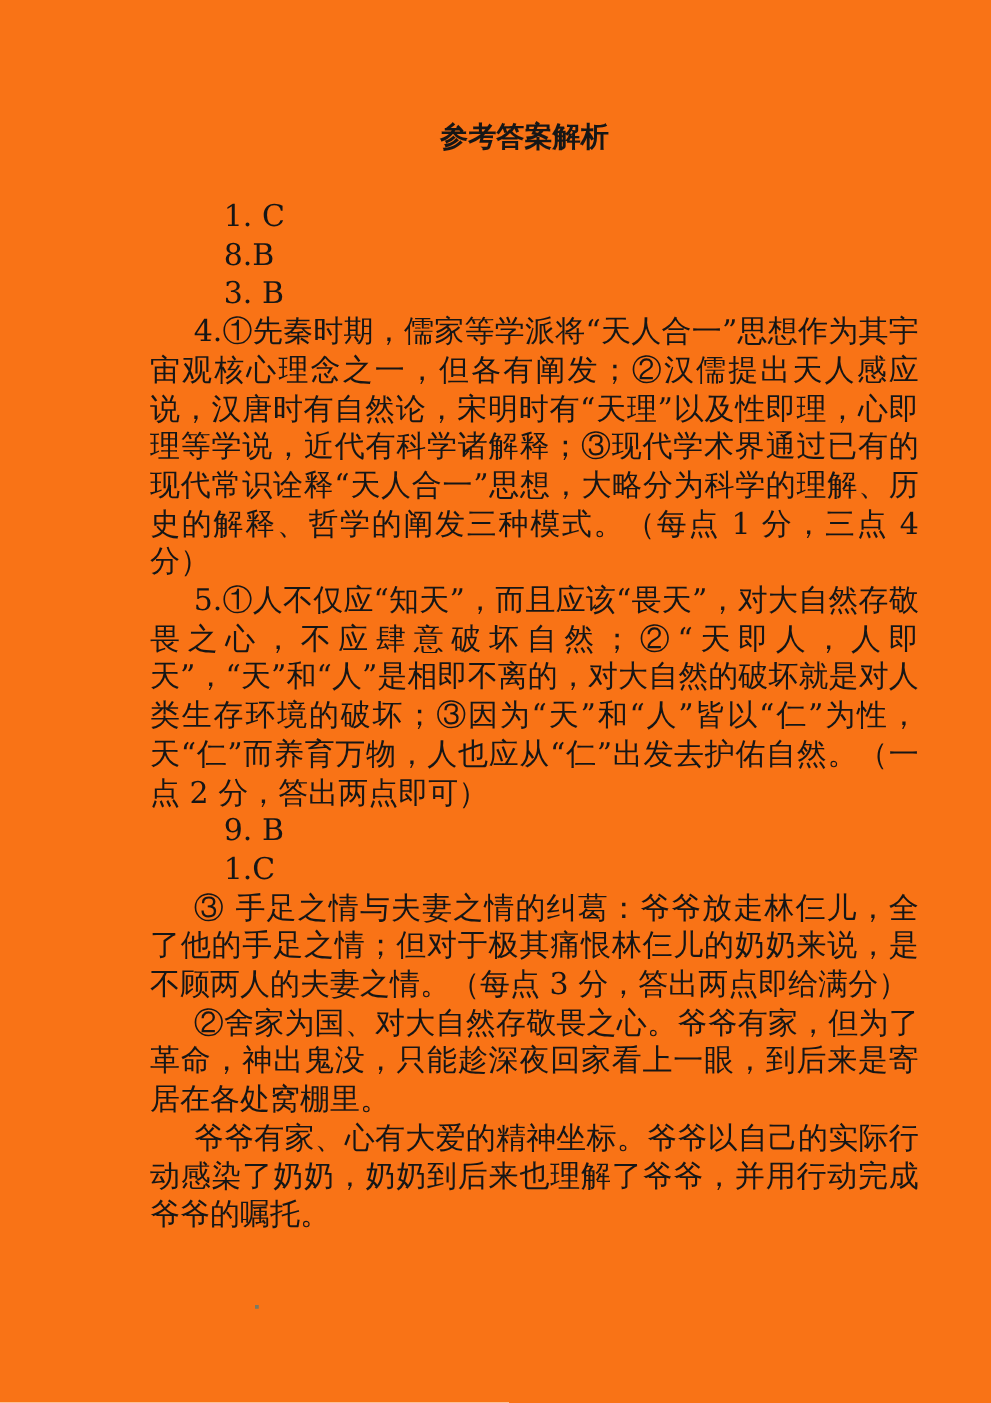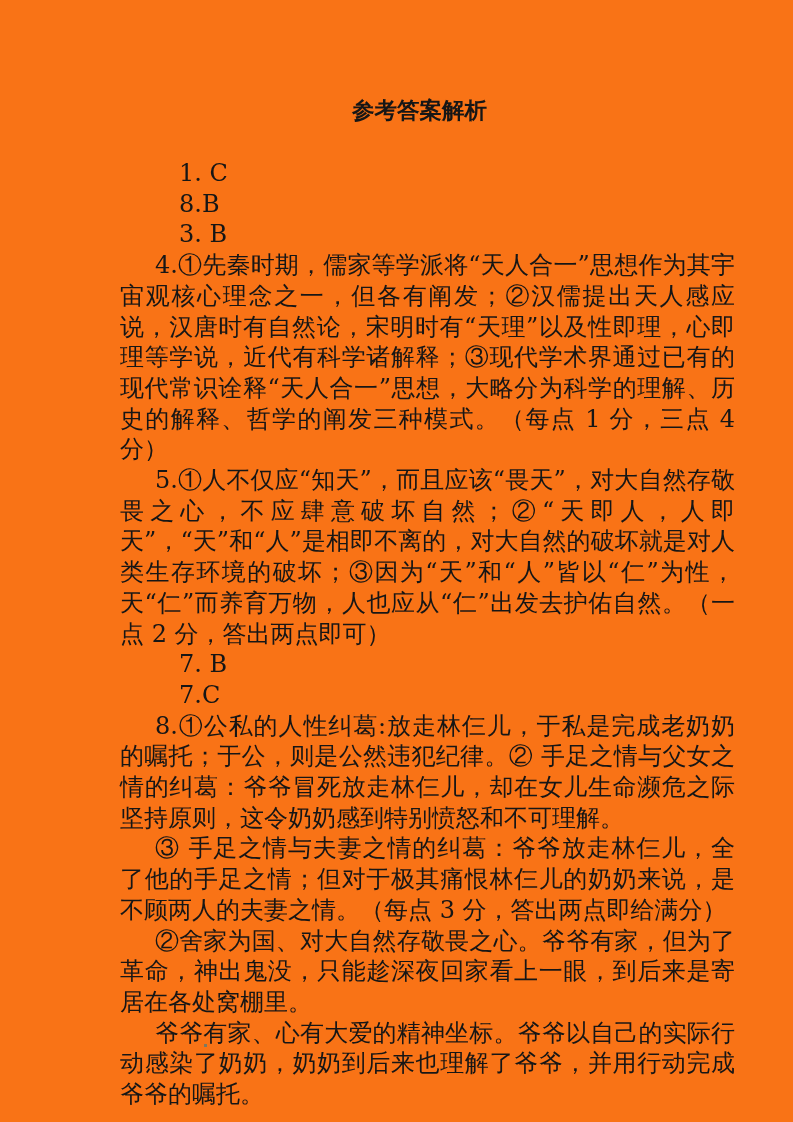--- a/index.html
+++ b/index.html
@@ -63,22 +63,21 @@
 
 <div class="page">
   <h1 class="doc-title">参考答案解析</h1>
 
   <div class="doc-body">
       <p class="para short">1. C</p>
       <p class="para short">8.B</p>
       <p class="para short">3. B</p>
       <p class="para long">4.①先秦时期，儒家等学派将“天人合一”思想作为其宇宙观核心理念之一，但各有阐发；②汉儒提出天人感应说，汉唐时有自然论，宋明时有“天理”以及性即理，心即理等学说，近代有科学诸解释；③现代学术界通过已有的现代常识诠释“天人合一”思想，大略分为科学的理解、历史的解释、哲学的阐发三种模式。（每点 1 分，三点 4 分）</p>
       <p class="para long">5.①人不仅应“知天”，而且应该“畏天”，对大自然存敬畏之心，不应肆意破坏自然；②“天即人，人即天”，“天”和“人”是相即不离的，对大自然的破坏就是对人类生存环境的破坏；③因为“天”和“人”皆以“仁”为性，天“仁”而养育万物，人也应从“仁”出发去护佑自然。（一点 2 分，答出两点即可）</p>
-      <p class="para short">7. B</p>
-      <p class="para short">7.C</p>
-      <p class="para long">8.①公私的人性纠葛:放走林仨儿，于私是完成老奶奶的嘱托；于公，则是公然违犯纪律。② 手足之情与父女之情的纠葛：爷爷冒死放走林仨儿，却在女儿生命濒危之际坚持原则，这令奶奶感到特别愤怒和不可理解。</p>
+      <p class="para short">9. B</p>
+      <p class="para short">1.C</p>
       <p class="para long">③ 手足之情与夫妻之情的纠葛：爷爷放走林仨儿，全了他的手足之情；但对于极其痛恨林仨儿的奶奶来说，是不顾两人的夫妻之情。（每点 3 分，答出两点即给满分）</p>
       <p class="para long">②舍家为国、对大自然存敬畏之心。爷爷有家，但为了革命，神出鬼没，只能趁深夜回家看上一眼，到后来是寄居在各处窝棚里。</p>
       <p class="para long">爷爷有家、心有大爱的精神坐标。爷爷以自己的实际行动感染了奶奶，奶奶到后来也理解了爷爷，并用行动完成爷爷的嘱托。</p>
     </div>
 
   <div class="stray-dot"></div>
 </div>
 
 </body></html>

